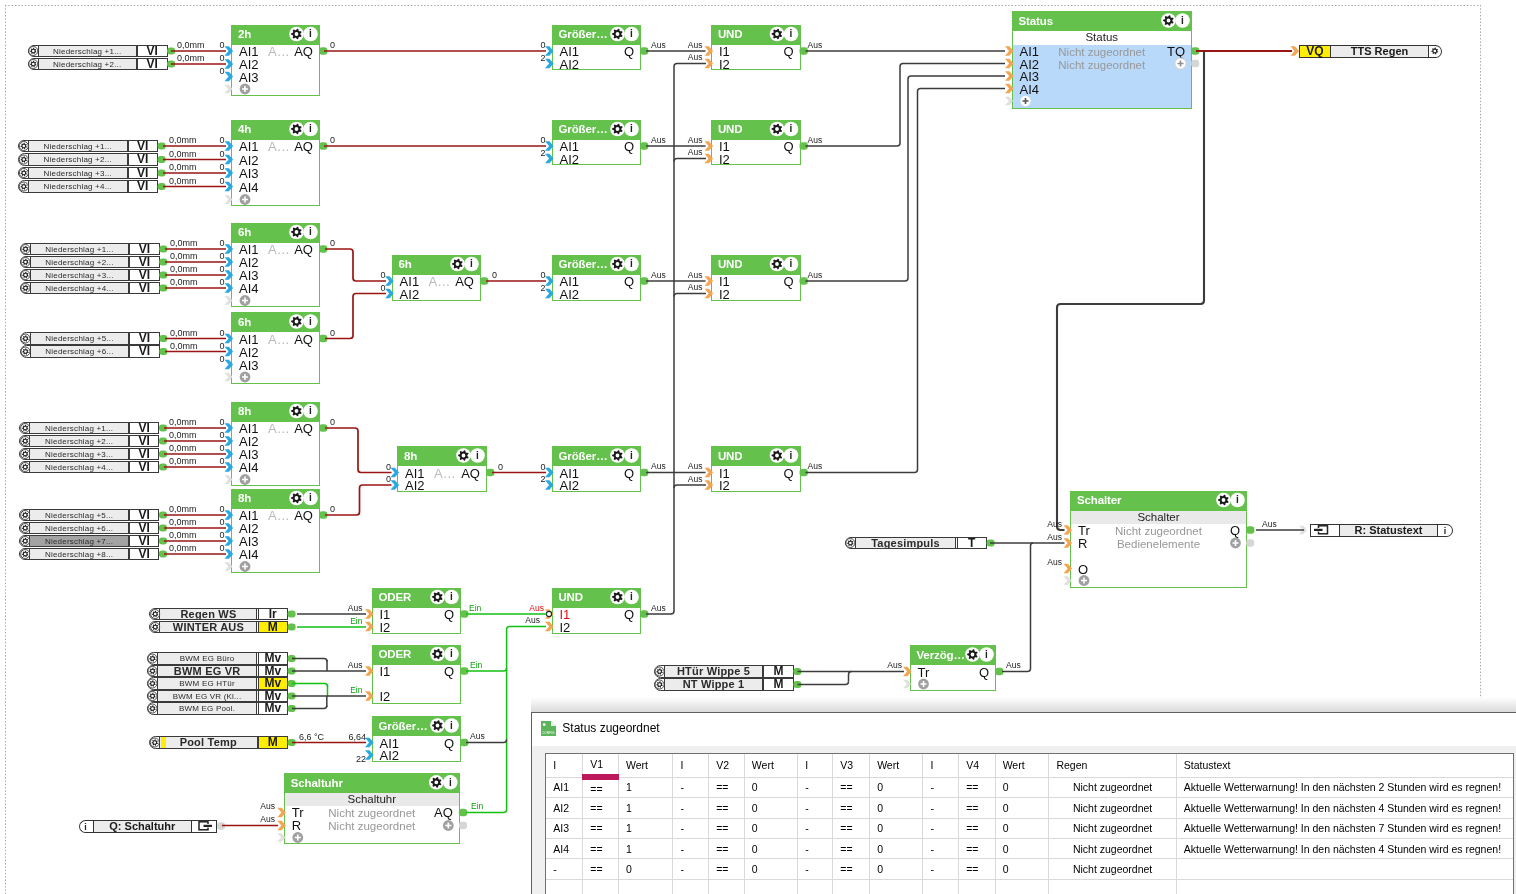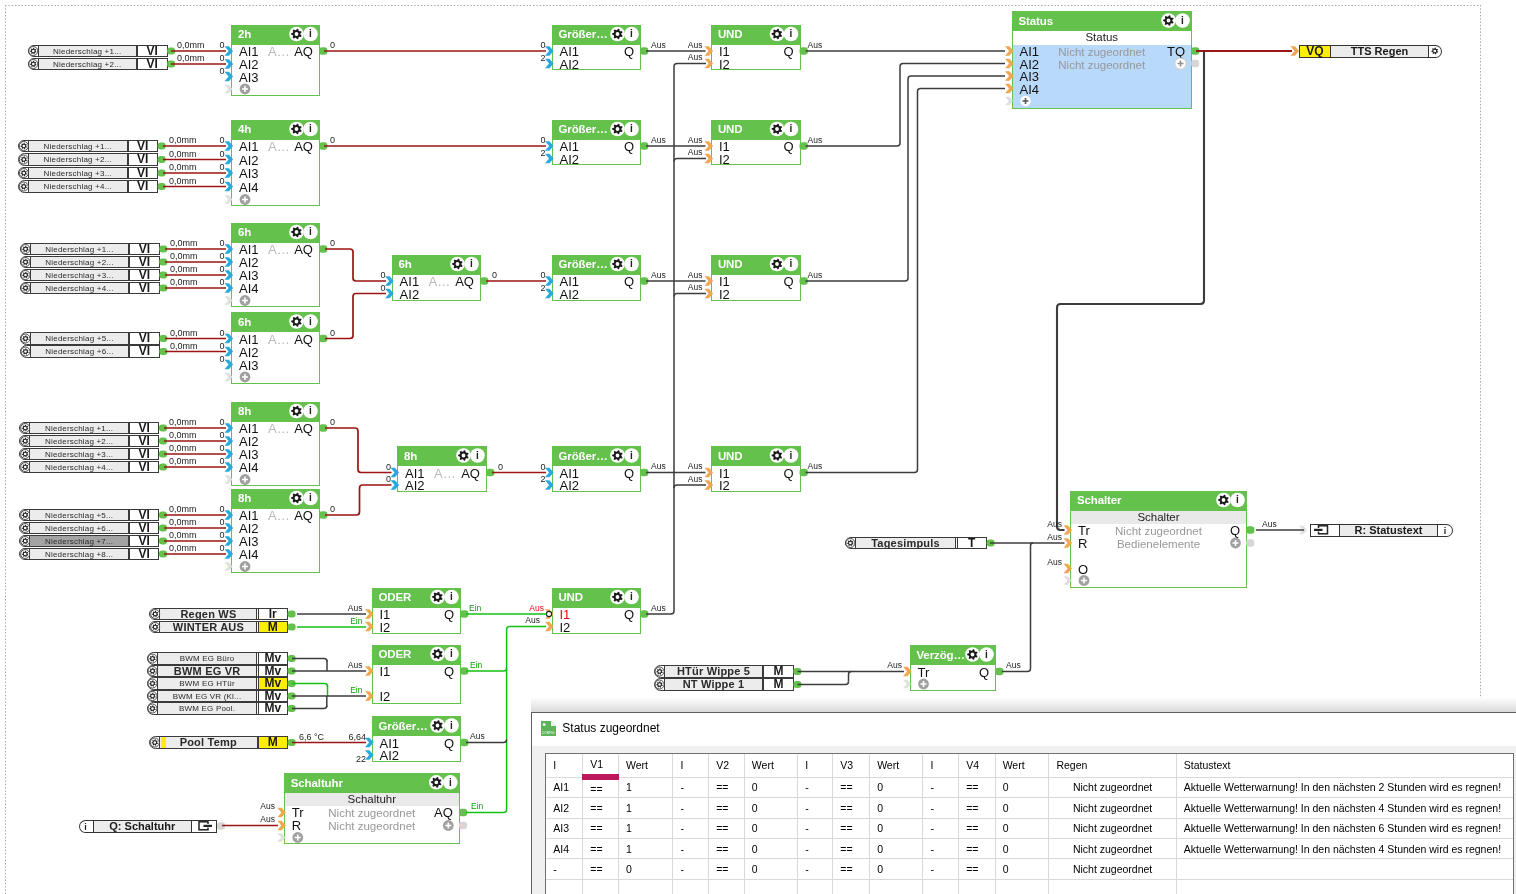--- a/index.html
+++ b/index.html
@@ -998,21 +998,21 @@
               <td style="border-right:1px solid #d9d9d9;border-bottom:1px solid #d9d9d9;padding:0 0 0 7px;white-space:nowrap;overflow:hidden">-</td>
               <td style="border-right:1px solid #d9d9d9;border-bottom:1px solid #d9d9d9;padding:0 0 0 7px;white-space:nowrap;overflow:hidden">==</td>
               <td style="border-right:1px solid #d9d9d9;border-bottom:1px solid #d9d9d9;padding:0 0 0 7px;white-space:nowrap;overflow:hidden">0</td>
               <td style="border-right:1px solid #d9d9d9;border-bottom:1px solid #d9d9d9;padding:0 0 0 7px;white-space:nowrap;overflow:hidden">-</td>
               <td style="border-right:1px solid #d9d9d9;border-bottom:1px solid #d9d9d9;padding:0 0 0 7px;white-space:nowrap;overflow:hidden">==</td>
               <td style="border-right:1px solid #d9d9d9;border-bottom:1px solid #d9d9d9;padding:0 0 0 7px;white-space:nowrap;overflow:hidden">0</td>
               <td style="border-right:1px solid #d9d9d9;border-bottom:1px solid #d9d9d9;padding:0 0 0 7px;white-space:nowrap;overflow:hidden">-</td>
               <td style="border-right:1px solid #d9d9d9;border-bottom:1px solid #d9d9d9;padding:0 0 0 7px;white-space:nowrap;overflow:hidden">==</td>
               <td style="border-right:1px solid #d9d9d9;border-bottom:1px solid #d9d9d9;padding:0 0 0 7px;white-space:nowrap;overflow:hidden">0</td>
               <td style="border-right:1px solid #d9d9d9;border-bottom:1px solid #d9d9d9;text-align:center;padding:0;white-space:nowrap;overflow:hidden">Nicht zugeordnet</td>
-              <td style="border-bottom:1px solid #d9d9d9;padding:0 0 0 7px;white-space:nowrap;overflow:hidden">Aktuelle Wetterwarnung! In den nächsten 6 Stunden wird es regnen!</td>
+              <td style="border-bottom:1px solid #d9d9d9;padding:0 0 0 7px;white-space:nowrap;overflow:hidden">Aktuelle Wetterwarnung! In den nächsten 7 Stunden wird es regnen!</td>
             </tr>
             <tr style="height:20.4px">
               <td style="border-right:1px solid #d9d9d9;border-bottom:1px solid #d9d9d9;padding:0 0 0 7px;white-space:nowrap;overflow:hidden">AI4</td>
               <td style="border-right:1px solid #d9d9d9;border-bottom:1px solid #d9d9d9;padding:0 0 0 7px;white-space:nowrap;overflow:hidden">==</td>
               <td style="border-right:1px solid #d9d9d9;border-bottom:1px solid #d9d9d9;padding:0 0 0 7px;white-space:nowrap;overflow:hidden">1</td>
               <td style="border-right:1px solid #d9d9d9;border-bottom:1px solid #d9d9d9;padding:0 0 0 7px;white-space:nowrap;overflow:hidden">-</td>
               <td style="border-right:1px solid #d9d9d9;border-bottom:1px solid #d9d9d9;padding:0 0 0 7px;white-space:nowrap;overflow:hidden">==</td>
               <td style="border-right:1px solid #d9d9d9;border-bottom:1px solid #d9d9d9;padding:0 0 0 7px;white-space:nowrap;overflow:hidden">0</td>
               <td style="border-right:1px solid #d9d9d9;border-bottom:1px solid #d9d9d9;padding:0 0 0 7px;white-space:nowrap;overflow:hidden">-</td>
               <td style="border-right:1px solid #d9d9d9;border-bottom:1px solid #d9d9d9;padding:0 0 0 7px;white-space:nowrap;overflow:hidden">==</td>

